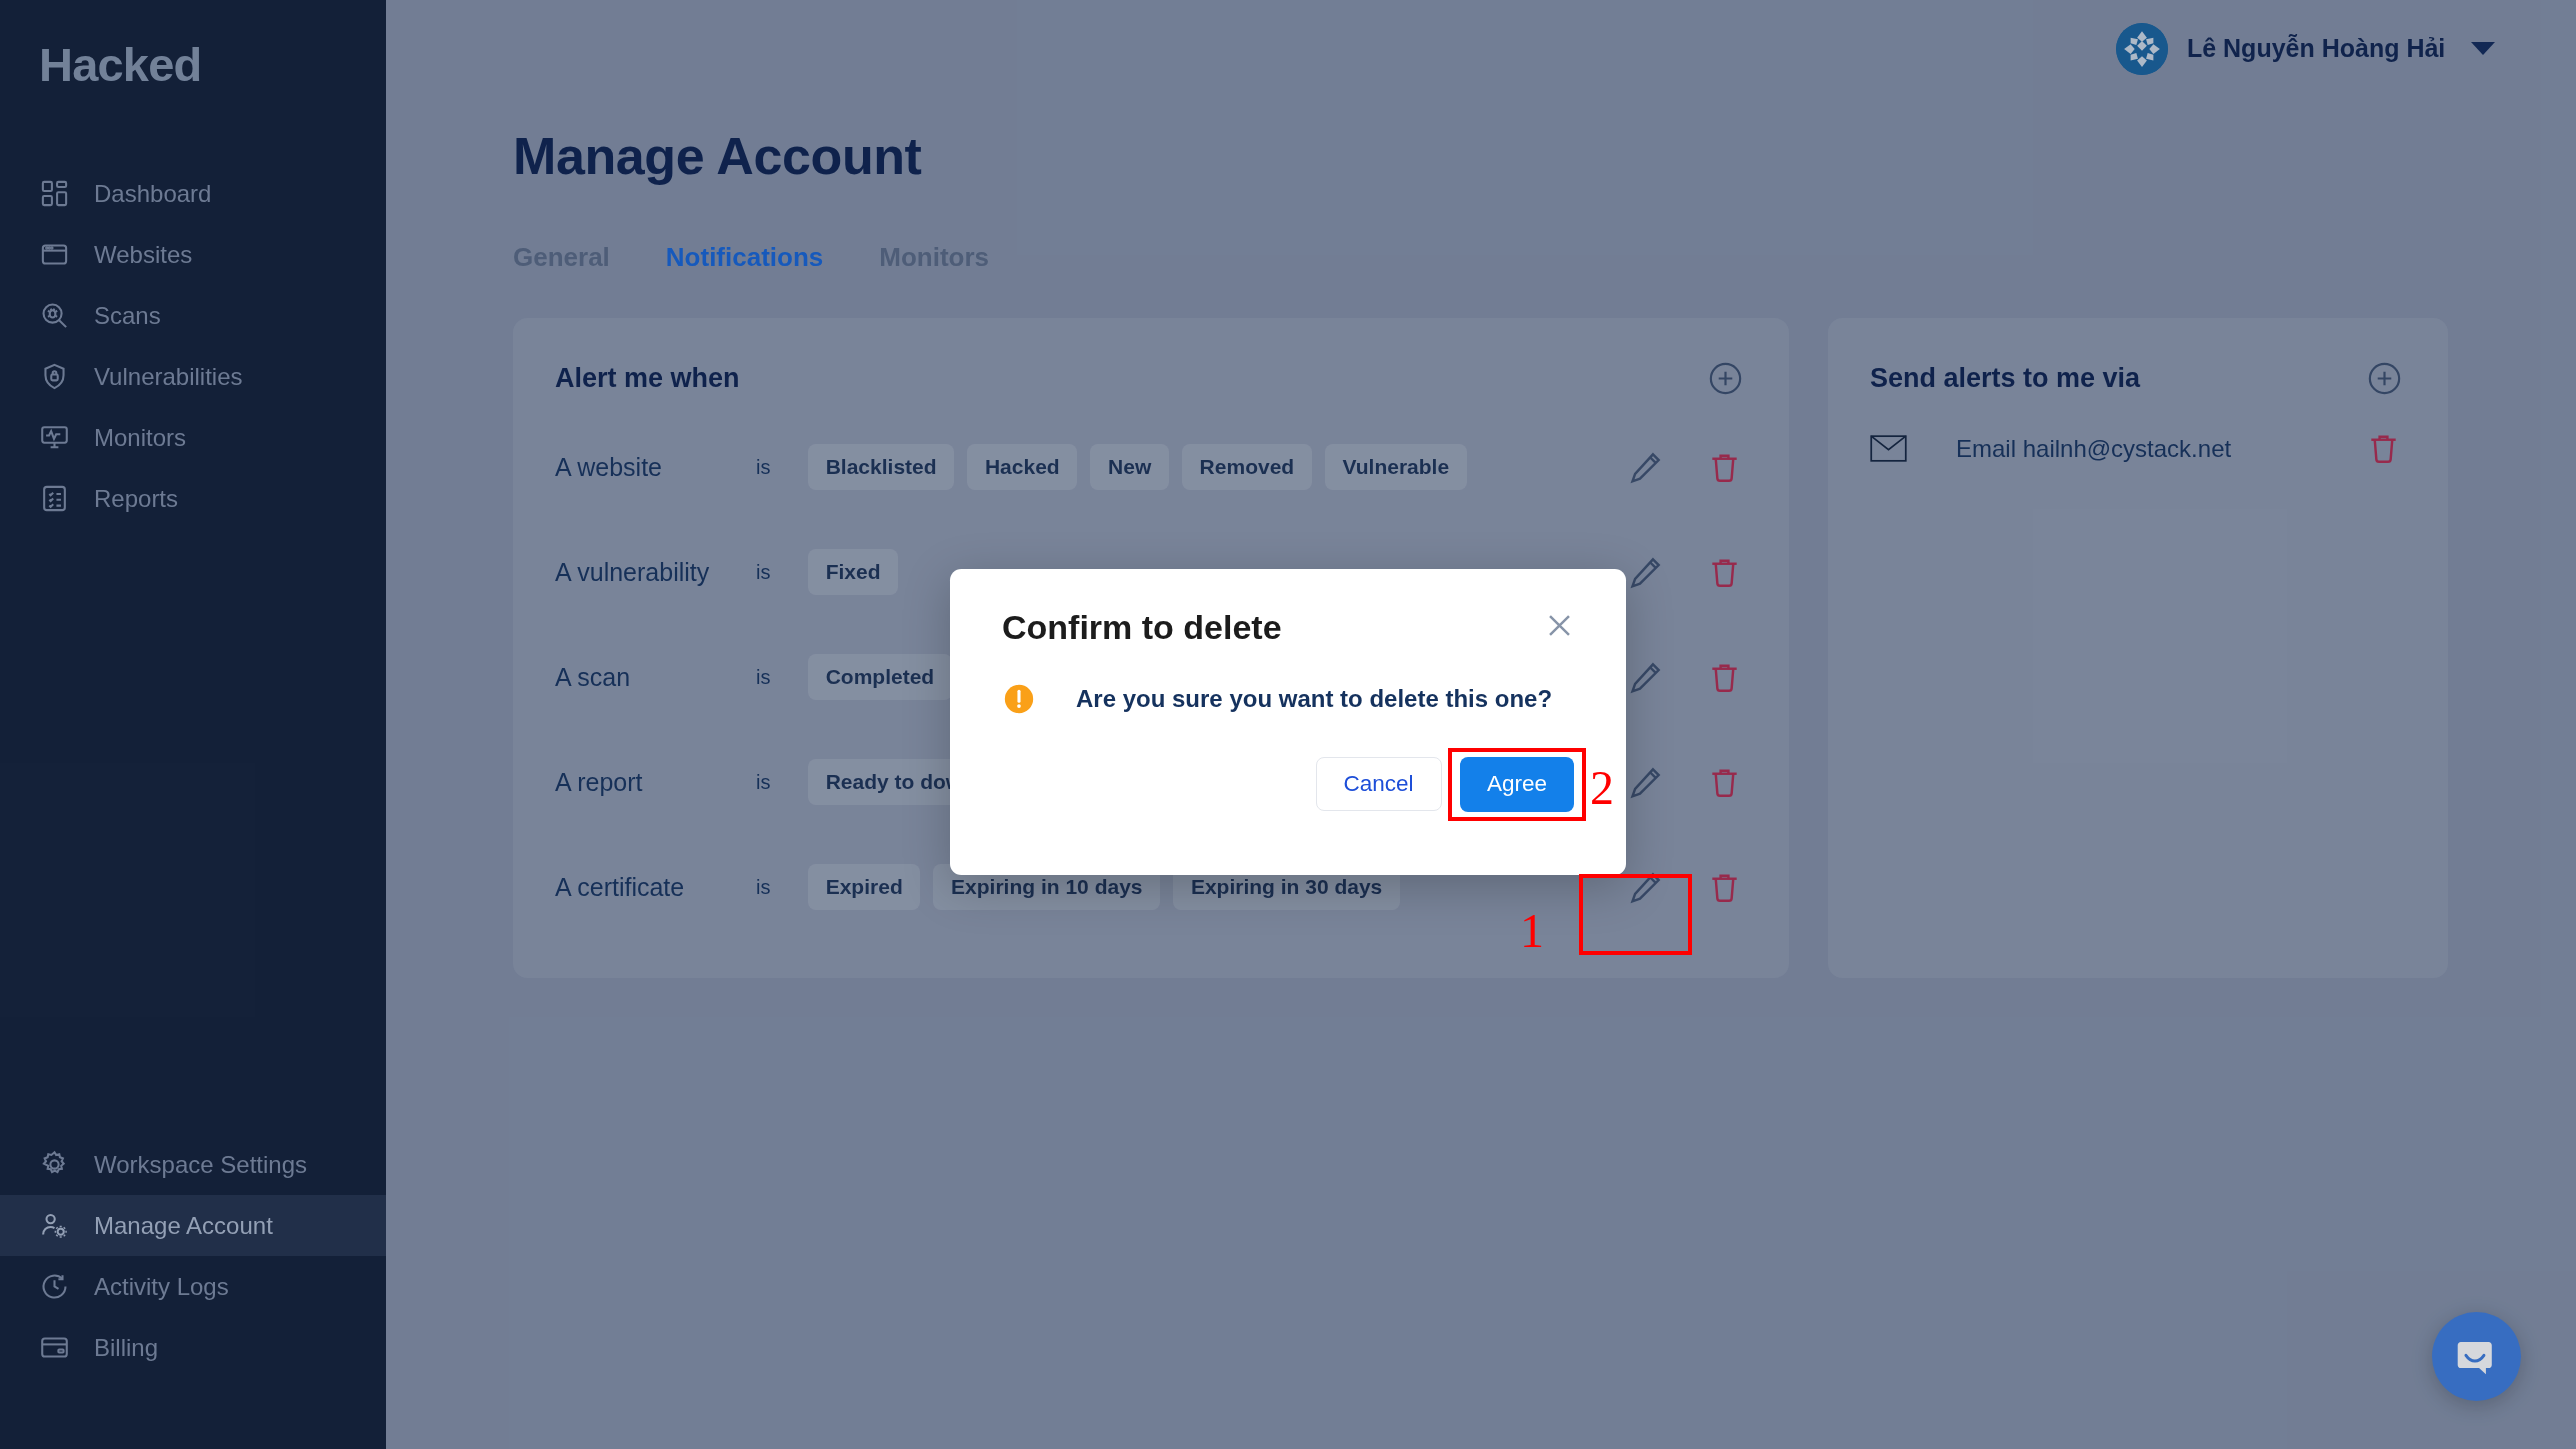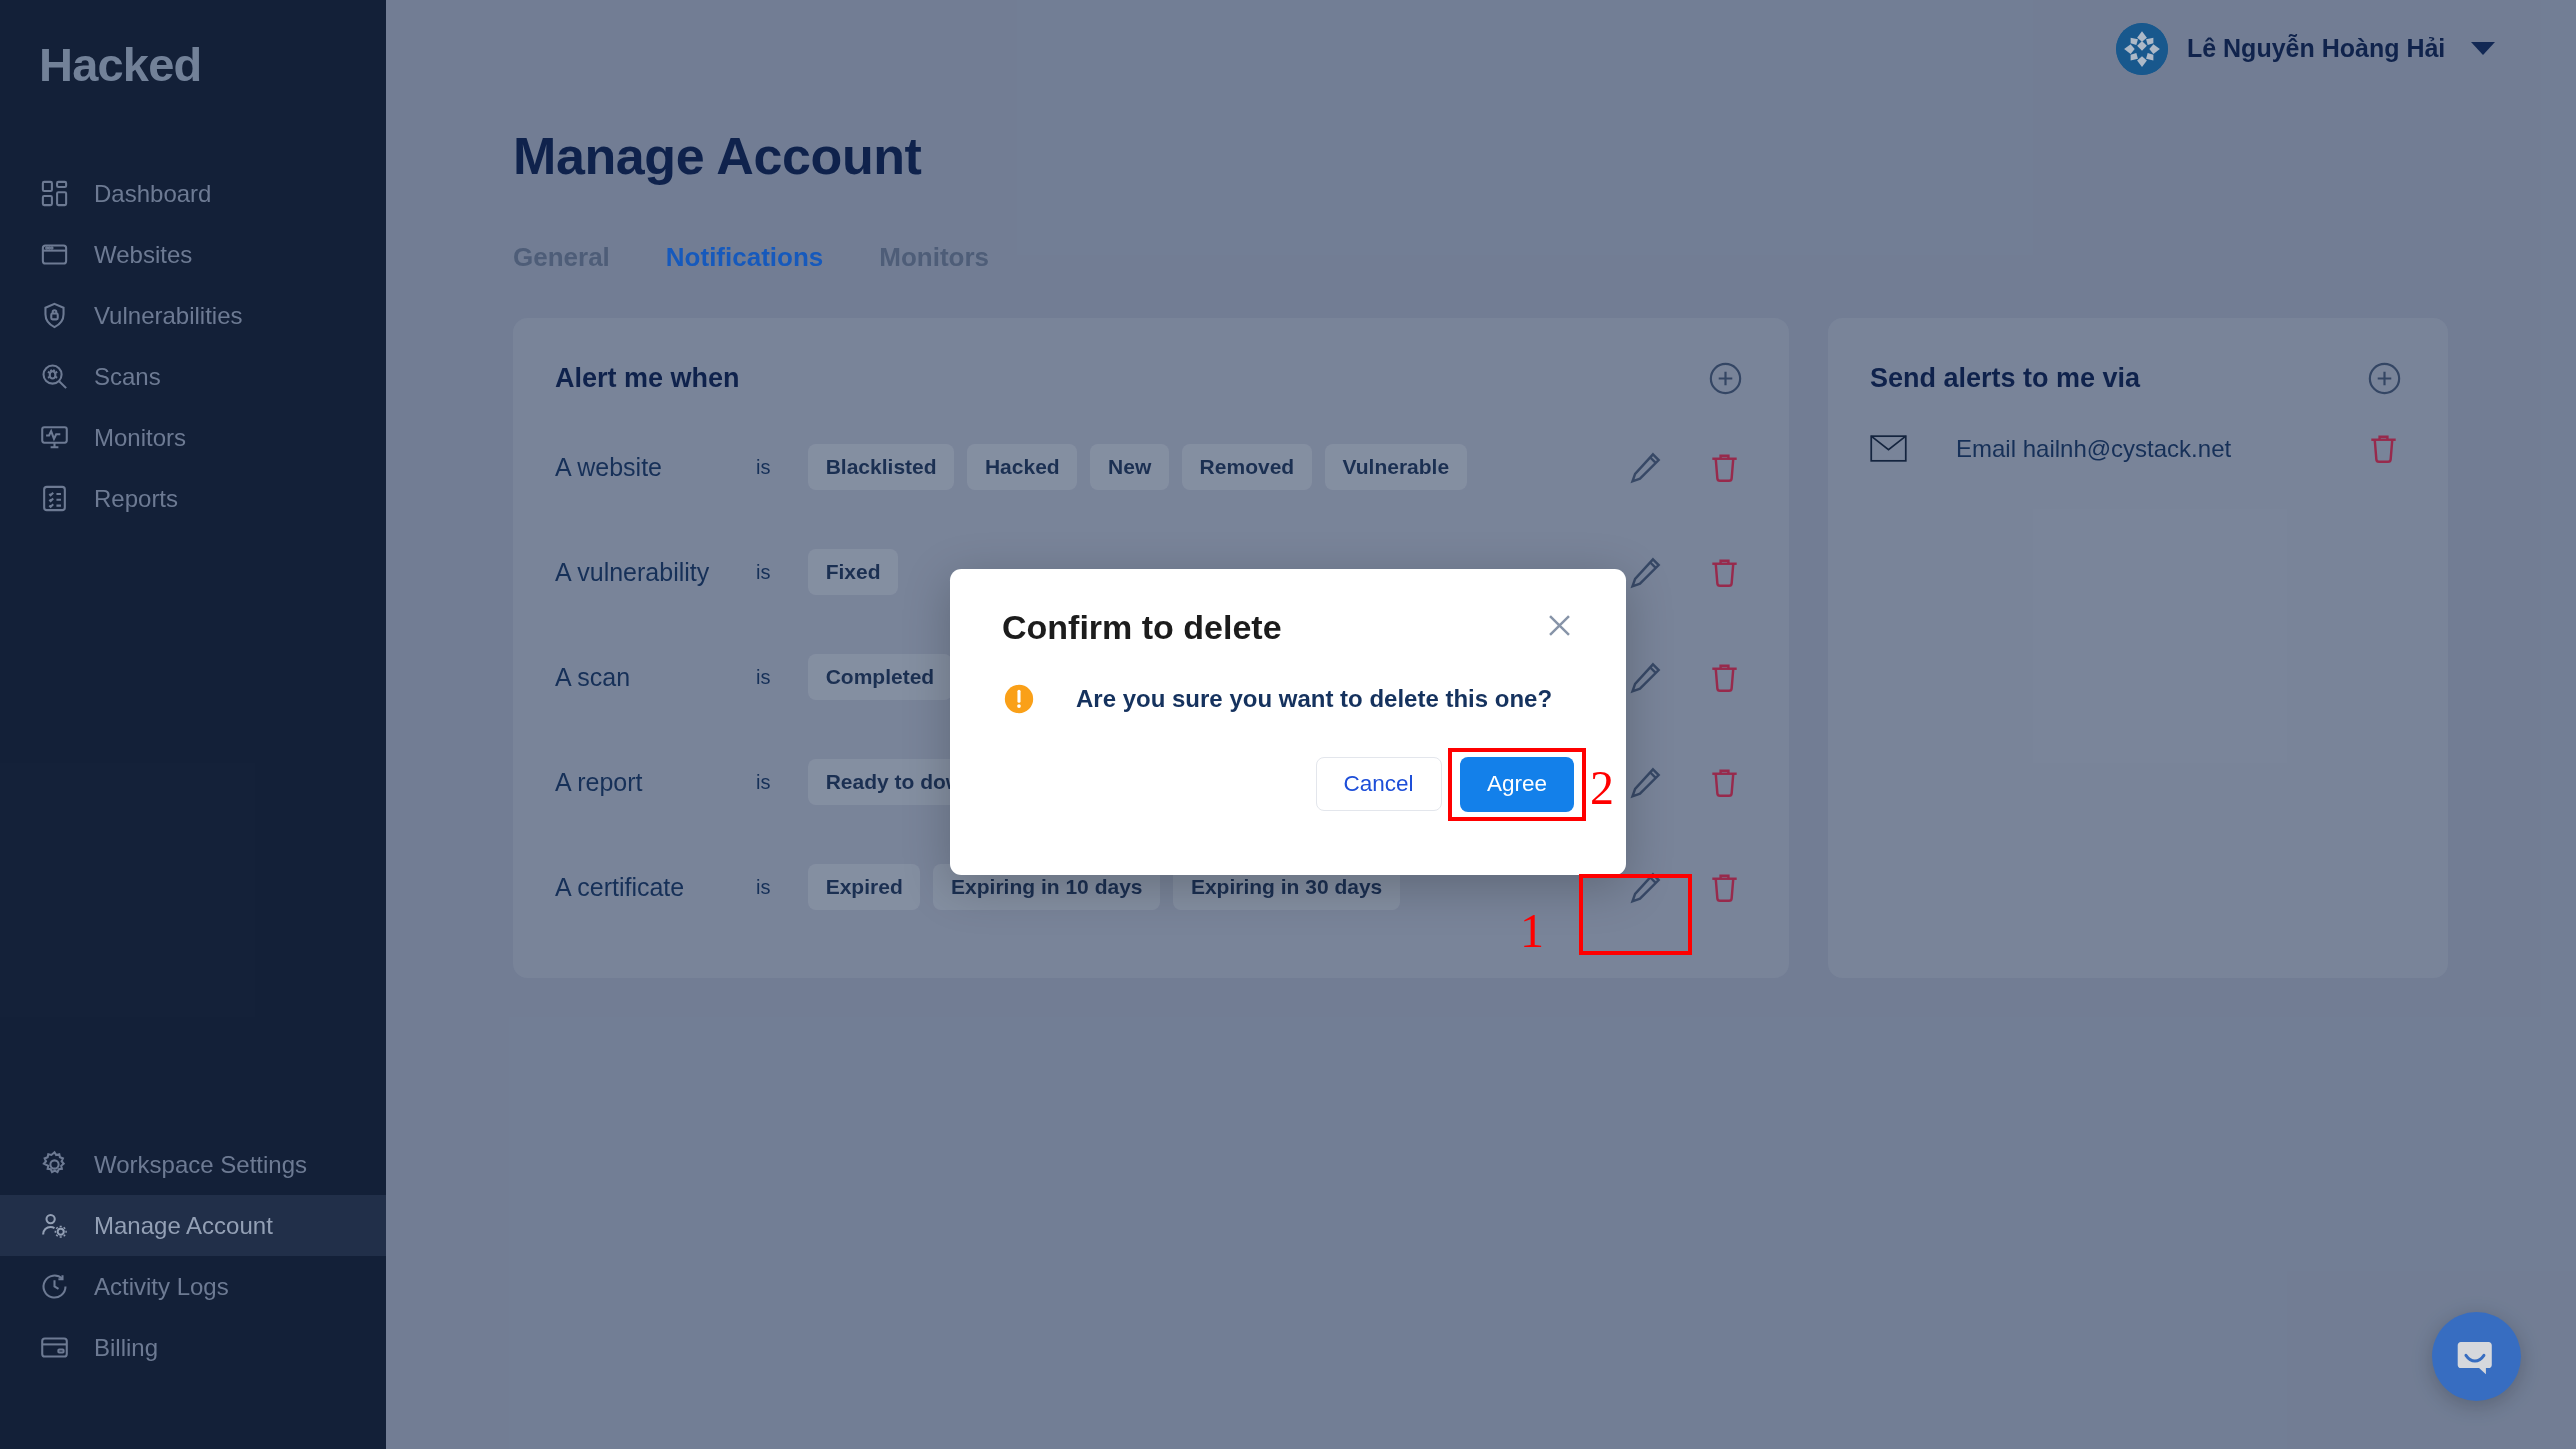--- a/index.html
+++ b/index.html
@@ -217,37 +217,37 @@
               <circle cx="6" cy="7" r="0.5" fill="#7f8da6"></circle>
               <circle cx="8" cy="7" r="0.5" fill="#7f8da6"></circle>
               <circle cx="10" cy="7" r="0.5" fill="#7f8da6"></circle>
             </svg>
           </span>
         <span>Websites</span>
       </div>
       <div class="nav-item">
         <span class="ic">
             <svg viewBox="0 0 24 24" fill="none" stroke="#7f8da6" stroke-width="1.6">
-              <path d="M12 3l7 3v5c0 5-3 8-7 10-4-2-7-5-7-10V6z"></path>
-              <rect x="9.5" y="10.5" width="5" height="4.5" rx="1"></rect>
-              <path d="M10.6 10.5V9.3a1.4 1.4 0 012.8 0v1.2"></path>
-            </svg>
-          </span>
-        <span>Vulnerabilities</span>
-      </div>
-      <div class="nav-item">
-        <span class="ic">
-            <svg viewBox="0 0 24 24" fill="none" stroke="#7f8da6" stroke-width="1.6">
               <circle cx="10.5" cy="10.5" r="7"></circle>
               <path d="M15.6 15.6L21 21"></path>
               <ellipse cx="10.5" cy="10.8" rx="2.2" ry="2.8"></ellipse>
               <path d="M8.3 9.3L7 8.2M12.7 9.3L14 8.2M8.2 12.2L7 13M12.8 12.2L14 13M9.6 7.9l-.5-1.2M11.4 7.9l.5-1.2"></path>
             </svg>
           </span>
         <span>Scans</span>
+      </div>
+      <div class="nav-item">
+        <span class="ic">
+            <svg viewBox="0 0 24 24" fill="none" stroke="#7f8da6" stroke-width="1.6">
+              <path d="M12 3l7 3v5c0 5-3 8-7 10-4-2-7-5-7-10V6z"></path>
+              <rect x="9.5" y="10.5" width="5" height="4.5" rx="1"></rect>
+              <path d="M10.6 10.5V9.3a1.4 1.4 0 012.8 0v1.2"></path>
+            </svg>
+          </span>
+        <span>Vulnerabilities</span>
       </div>
       <div class="nav-item">
         <span class="ic">
             <svg viewBox="0 0 24 24" fill="none" stroke="#7f8da6" stroke-width="1.6">
               <rect x="2.5" y="4" width="19" height="12" rx="1.6"></rect>
               <path d="M5.5 10.5h2.3l1.6-3.4 2.2 6 1.7-3.6h3.2"></path>
               <path d="M9 19.5h6M12 16v3.5"></path>
             </svg>
           </span>
         <span>Monitors</span>

